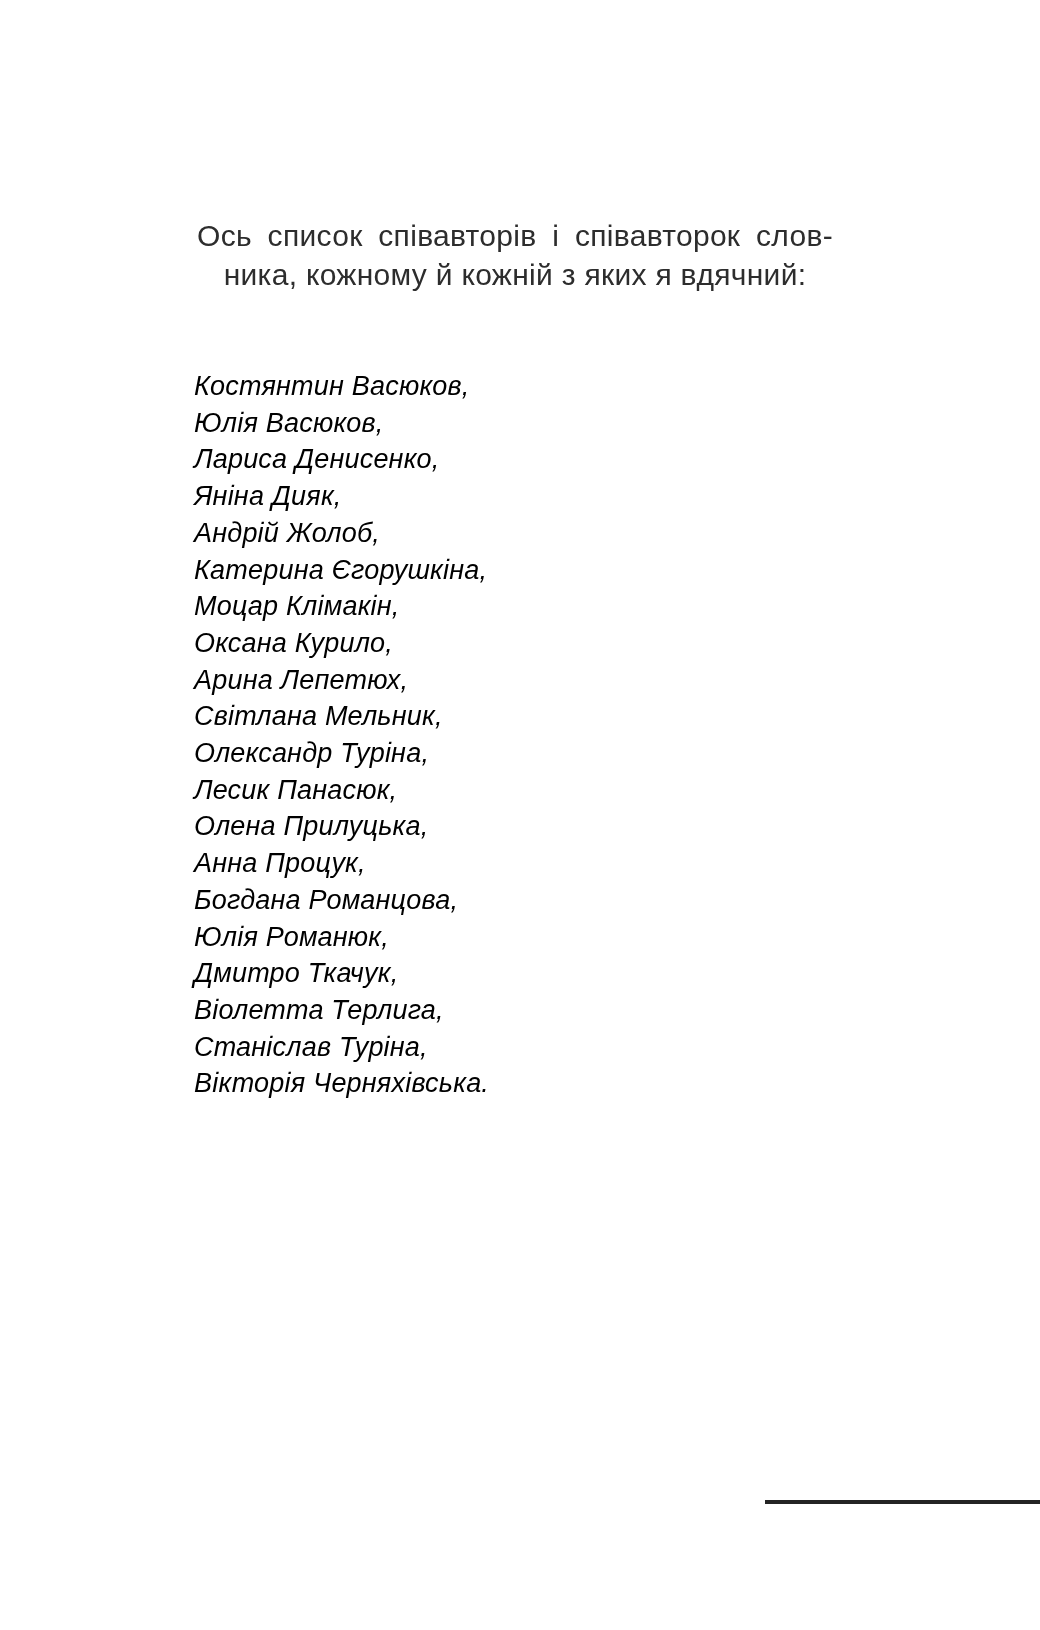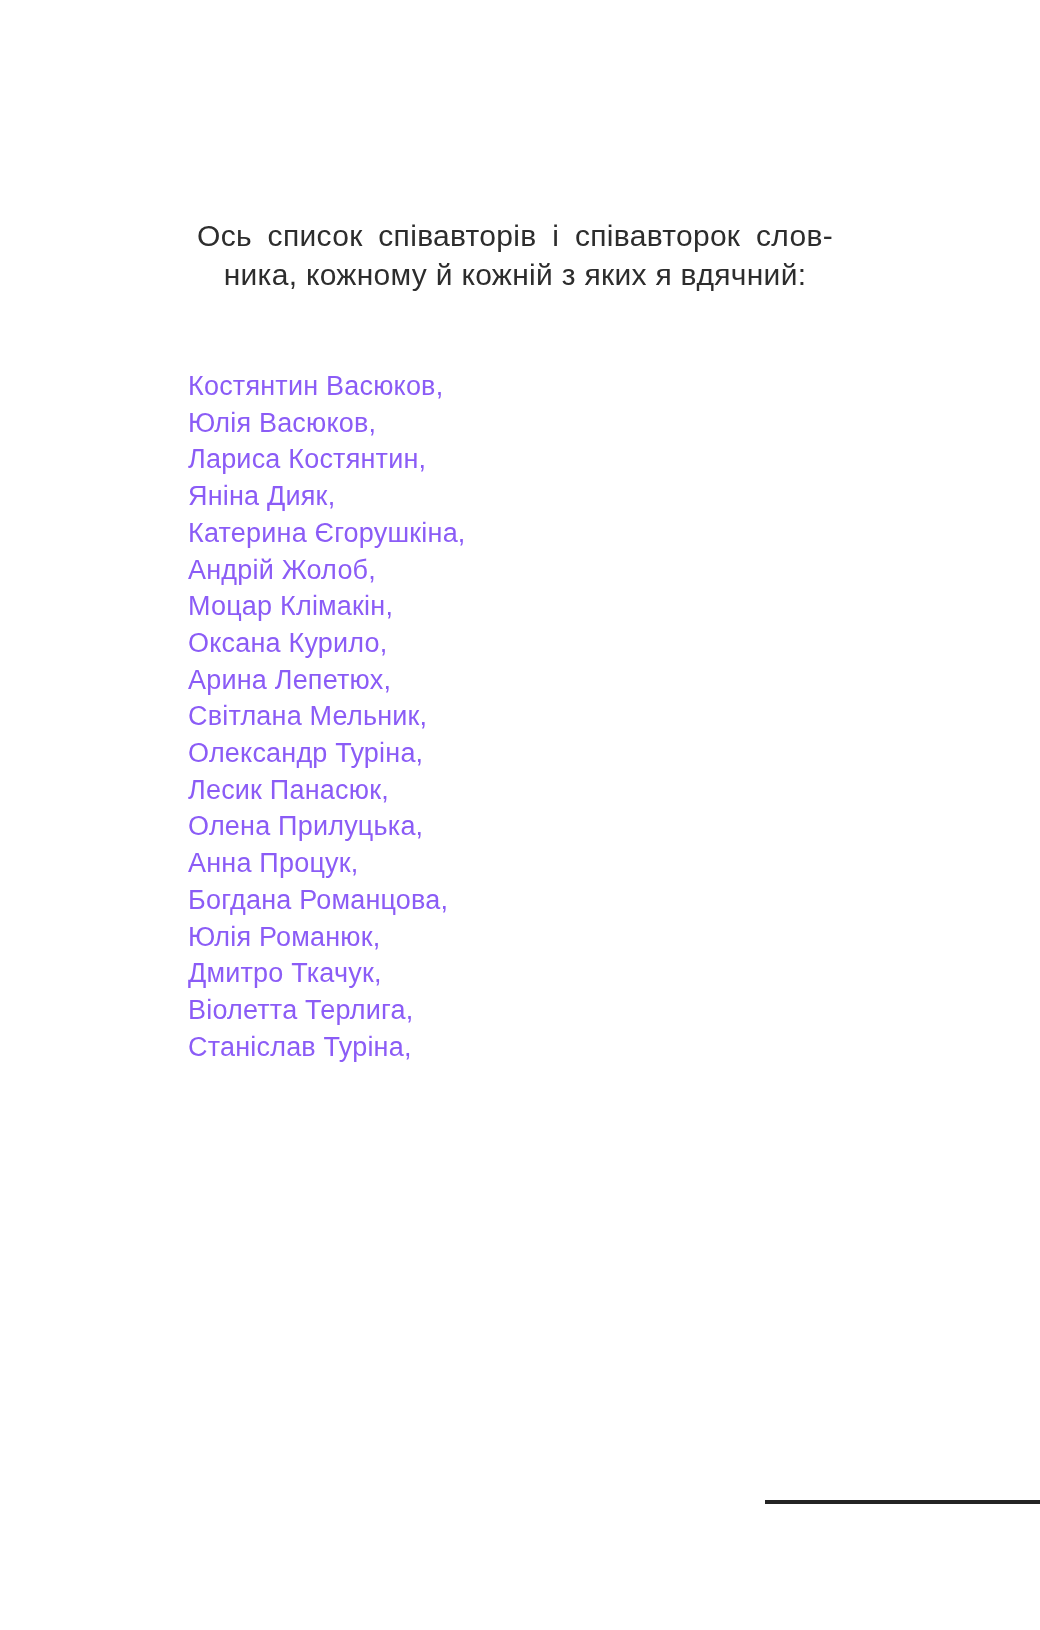--- a/index.html
+++ b/index.html
@@ -29,27 +29,28 @@
   }
   .intro-line-justified {
     text-align: justify;
     text-align-last: justify;
   }
   .intro-line {
     text-align: center;
   }
   .contributors {
     position: absolute;
-    left: 188px;
+    left: 194px;
     top: 368px;
     width: 640px;
     font-size: 27px;
     line-height: 36.7px;
+    font-style: italic;
     font-weight: 300;
-    color: #8b5cf6;
+    color: #000000;
     letter-spacing: 0.2px;
   }
   .footer-rule {
     position: absolute;
     left: 765px;
     top: 1500px;
     width: 275px;
     height: 4px;
     background: #242424;
   }
@@ -60,34 +61,35 @@
 <div class="page">
 
   <div class="intro">
     <div class="intro-line-justified">Ось список співавторів і співавторок слов-</div>
     <div class="intro-line">ника, кожному й кожній з яких я вдячний:</div>
   </div>
 
   <div class="contributors">
       <div class="contributor-line">Костянтин Васюков,</div>
       <div class="contributor-line">Юлія Васюков,</div>
-      <div class="contributor-line">Лариса Костянтин,</div>
+      <div class="contributor-line">Лариса Денисенко,</div>
       <div class="contributor-line">Яніна Дияк,</div>
+      <div class="contributor-line">Андрій Жолоб,</div>
       <div class="contributor-line">Катерина Єгорушкіна,</div>
-      <div class="contributor-line">Андрій Жолоб,</div>
       <div class="contributor-line">Моцар Клімакін,</div>
       <div class="contributor-line">Оксана Курило,</div>
       <div class="contributor-line">Арина Лепетюх,</div>
       <div class="contributor-line">Світлана Мельник,</div>
       <div class="contributor-line">Олександр Туріна,</div>
       <div class="contributor-line">Лесик Панасюк,</div>
       <div class="contributor-line">Олена Прилуцька,</div>
       <div class="contributor-line">Анна Процук,</div>
       <div class="contributor-line">Богдана Романцова,</div>
       <div class="contributor-line">Юлія Романюк,</div>
       <div class="contributor-line">Дмитро Ткачук,</div>
       <div class="contributor-line">Віолетта Терлига,</div>
       <div class="contributor-line">Станіслав Туріна,</div>
+      <div class="contributor-line">Вікторія Черняхівська.</div>
     </div>
 
   <div class="footer-rule"></div>
 
 </div>
 
 </body></html>

